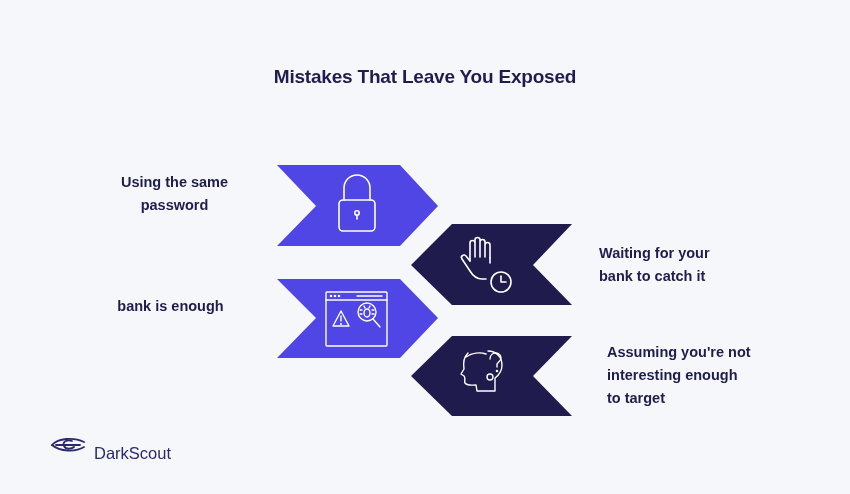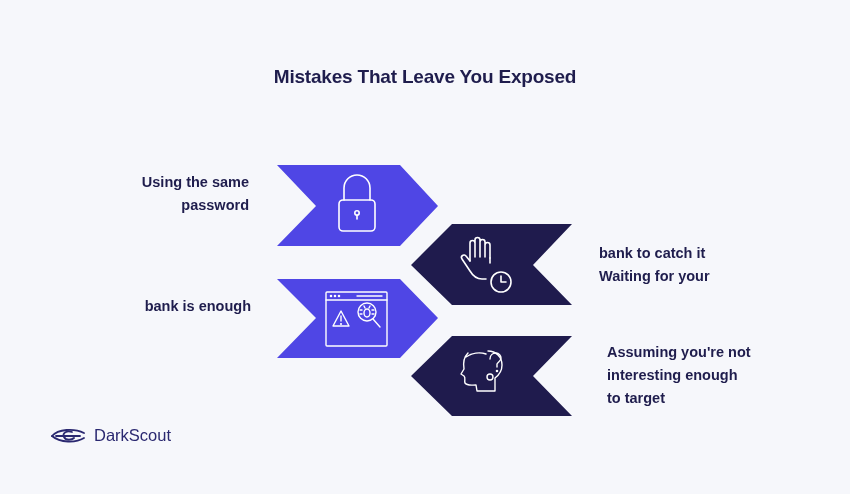--- a/index.html
+++ b/index.html
@@ -10,26 +10,26 @@
     }
     .title {
       position: absolute; top: 66px; left: 0; width: 850px; text-align: center;
       font-size: 19px; font-weight: bold; color: #1f1d4d; letter-spacing: -0.2px;
     }
     svg.shapes { position: absolute; left: 0; top: 0; }
     .label {
       position: absolute; font-size: 14.5px; font-weight: bold; line-height: 23px;
       color: #1f1d4d;
     }
-    .label.right-align { text-align: right; }
+    .label.right-align { text-align: center; }
     .label.left-align { text-align: left; }
     .logo {
       position: absolute; left: 50px; top: 426px; display: flex; align-items: center; gap: 8px;
     }
-    .logo-text { font-size: 16.5px; color: #2a2870; }
+    .logo-text { font-size: 16.5px; color: #2a2870; margin-top: 18px; }
   </style>
 </head>
 <body>
 
 <div class="title">Mistakes That Leave You Exposed</div>
 
 <svg class="shapes" width="850" height="494" viewBox="0 0 850 494">
 
   <g>
     <polygon points="277,165 400,165 438,206 400,246 277,246 316,206" fill="#4f46e5"></polygon>
@@ -85,22 +85,22 @@
     </g>
   </g>
 </svg>
 
 <div class="label right-align" style="left:100px; top:171px; width:149px;">
   <div>Using the same</div>
   <div>password</div>
 </div>
 
 <div class="label left-align" style="left:599px; top:242px; width:160px;">
+  <div>Waiting for your</div>
   <div>bank to catch it</div>
-  <div>Waiting for your</div>
 </div>
 
 <div class="label right-align" style="left:90px; top:295px; width:161px;">
   <div>bank is enough</div>
 </div>
 
 <div class="label left-align" style="left:607px; top:341px; width:170px;">
   <div>Assuming you're not</div>
   <div>interesting enough</div>
   <div>to target</div>

